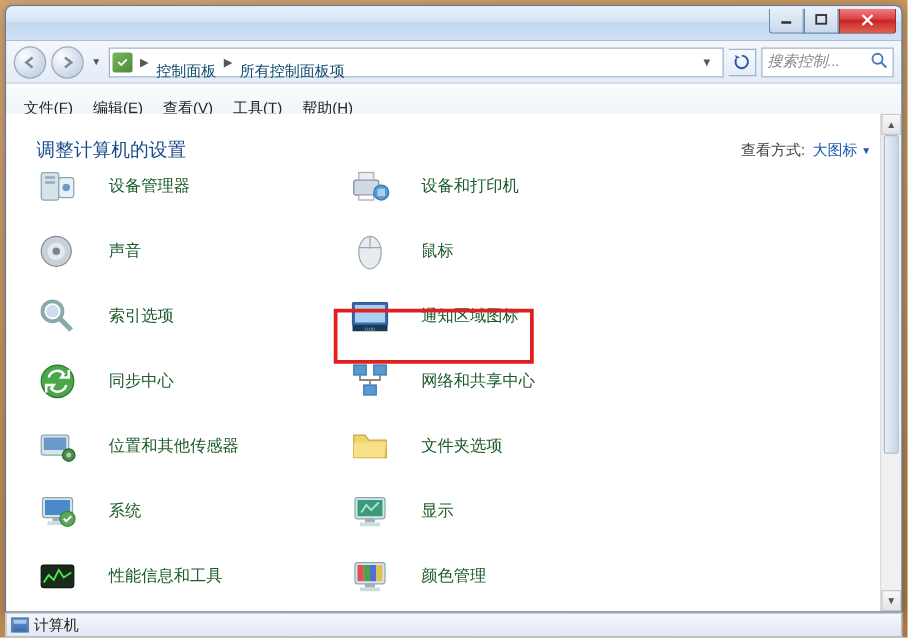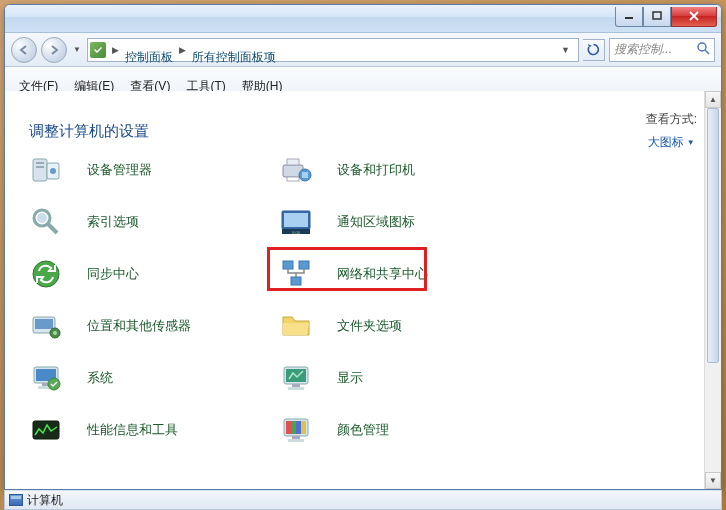--- a/index.html
+++ b/index.html
@@ -34,21 +34,21 @@
 
 .menubar { height: 40px; background: linear-gradient(to bottom, #fafcfe, #eaf0f8); border-bottom: 1px solid #d0dce8; display: flex; align-items: center; padding: 0 6px; font-size: 12px; }
 .menu-item { padding: 2px 8px; color:#222; }
 .menu-key { text-decoration: underline; }
 
 
 .content { position:absolute; top:86px; bottom:0; left:0; right:0; background:#fff; overflow:hidden; }
 .content-inner{ padding: 20px 24px 0 24px; }
 .heading-row{ display:flex; align-items:center; margin-bottom:1px; }
 .heading { font-size: 15px; color: #1a4a8a; }
-.view-by { margin-left:auto; font-size:12px; color:#444; display:flex; align-items:center; gap:6px;flex-direction:column; }
+.view-by { margin-left:auto; font-size:12px; color:#444; display:flex; align-items:center; gap:6px; }
 .view-link{ color:#1a5ab0; display:flex; align-items:center; gap:3px;}
 .view-link .dd{ font-size:8px; color:#1a5ab0;}
 
 .items { display: grid; grid-template-columns: 250px 250px; column-gap: 0; row-gap: 16px; }
 .cp-item { display: flex; align-items: center; gap: 24px; height: 36px; cursor: pointer; }
 .cp-item .label { font-size: 13px; color: #1a5a2a; }
 .cp-icon { width: 34px; height: 34px; display:flex; align-items:center; justify-content:center; flex-shrink:0; }
 
 
 .highlight-box{ position:absolute; border:3px solid #e02020; pointer-events:none; }
@@ -177,21 +177,41 @@
                 <rect x="4" y="12" width="20" height="12" rx="2" fill="#d0dae4" stroke="#889"></rect>
                 <rect x="8" y="6" width="12" height="6" fill="#e8eef4" stroke="#aab"></rect>
                 <rect x="8" y="24" width="12" height="4" fill="#fff" stroke="#aab"></rect>
                 <circle cx="26" cy="22" r="6" fill="#5a9ad0" stroke="#3a7ab0"></circle>
                 <rect x="23" y="19" width="6" height="6" fill="#a8d0f0"></rect>
               </svg>
           </span>
           <span class="label">设备和打印机</span>
         </div>
 
-
+        <div class="cp-item">
+          <span class="cp-icon">
+            <svg width="34" height="34">
+                <circle cx="16" cy="17" r="12" fill="#c8d0d8" stroke="#889"></circle>
+                <circle cx="16" cy="17" r="7" fill="#e4eaf0"></circle>
+                <circle cx="16" cy="17" r="3" fill="#788"></circle>
+              </svg>
+          </span>
+          <span class="label">声音</span>
+        </div>
+
+        <div class="cp-item">
+          <span class="cp-icon">
+            <svg width="34" height="34">
+                <ellipse cx="17" cy="18" rx="9" ry="13" fill="#e8ecf0" stroke="#9aa"></ellipse>
+                <line x1="17" y1="5" x2="17" y2="15" stroke="#9aa"></line>
+                <line x1="8" y1="14" x2="26" y2="14" stroke="#9aa"></line>
+              </svg>
+          </span>
+          <span class="label">鼠标</span>
+        </div>
 
         <div class="cp-item">
           <span class="cp-icon">
             <svg width="34" height="34">
                 <circle cx="13" cy="13" r="8" fill="none" stroke="#8aa" stroke-width="3"></circle>
                 <path d="M19 19 L28 28" stroke="#8aa" stroke-width="4"></path>
                 <circle cx="13" cy="13" r="5" fill="#cde"></circle>
               </svg>
           </span>
           <span class="label">索引选项</span>

